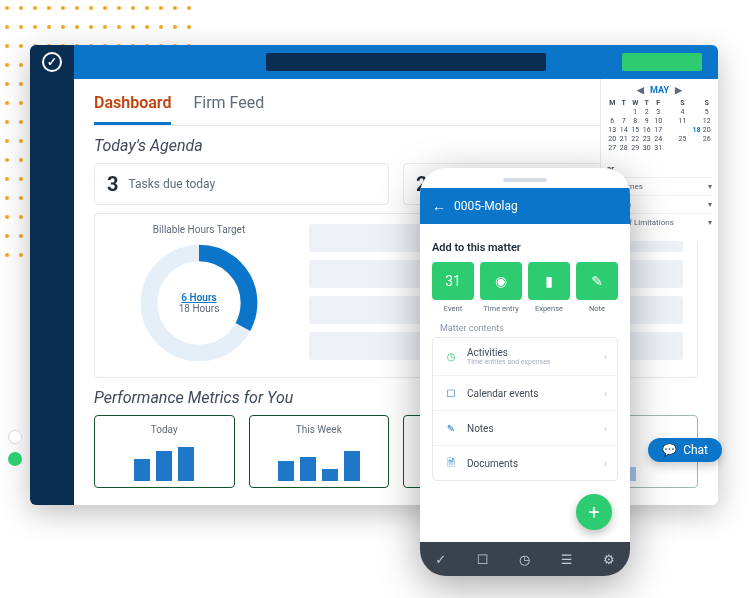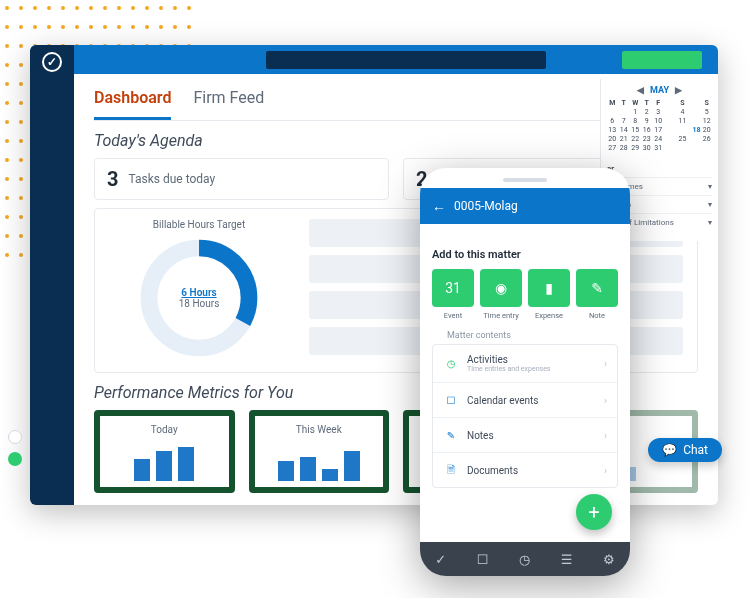--- a/index.html
+++ b/index.html
@@ -39,48 +39,48 @@
 .gauge-title { font-size:10px; color:#5f6b7a; margin-bottom:8px; }
 .gauge { width:120px; height:120px; margin:0 auto; position:relative; }
 .gauge svg { width:100%; height:100%; transform:rotate(-90deg); }
 .gauge .center { position:absolute; inset:0; display:flex; flex-direction:column; align-items:center; justify-content:center; }
 .gauge .center .top { color:#0b75c9; font-size:10px; font-weight:600; text-decoration:underline; }
 .gauge .center .bottom { color:#5f6b7a; font-size:10px;text-align:center; }
 .placeholder-col { flex:1; display:flex; flex-direction:column; gap:8px; }
 .ph { background:#edf1f6; border-radius:3px; height:28px; }
 
 .perf-row { display:flex; gap:14px; margin-top:6px; }
-.perf-card { flex:1; border:6px solid #14532d; border-radius:4px; padding:8px 10px 6px; }
+.perf-card { flex:1; border:1px solid #14532d; border-radius:4px; padding:8px 10px 6px; }
 .perf-card .lbl { text-align:center; font-size:10px; color:#5f6b7a; margin-bottom:6px; }
 .bars { display:flex; gap:6px; align-items:flex-end; height:40px; justify-content:center; }
 .bar { width:16px; background:#1f77c7; }
 
 
 .cal-panel { position:absolute; right:0; top:34px; width:118px; background:#fff; border-left:1px solid #e6e9ee; padding:6px 6px 10px; z-index:3; }
 .cal-head { display:flex; align-items:center; justify-content:center; gap:6px; font-size:9px; color:#0b75c9; font-weight:700; }
 .cal-head .chev { color:#5f6b7a; font-size:9px; }
 .cal-grid { display:grid; grid-template-columns:repeat(7,1fr); gap:1px; font-size:7px; color:#3f4a59; text-align:center; margin-top:4px; }
 .cal-grid .h { font-weight:700; }
 .cal-grid .today { color:#0b75c9; font-weight:700;margin-left:28px; }
 .cal-filters { margin-top:8px; }
 .cal-filters .f { display:flex; justify-content:space-between; font-size:8px; color:#5f6b7a; padding:4px 0; border-top:1px solid #eef1f5; }
 .cal-filters .hdr { font-size:8px; font-weight:700; color:#3f4a59; padding:4px 0; }
 
 
 .phone { position:absolute; left:420px; top:168px; width:210px; height:408px; background:#fff; border-radius:26px; box-shadow:0 10px 40px rgba(0,0,0,.35); z-index:5; overflow:hidden; display:flex; flex-direction:column; }
 .phone .speaker { width:44px; height:4px; background:#d8dde5; border-radius:3px; margin:10px auto 6px; }
 .phone .p-header { background:#0b75c9; color:#fff; padding:10px 12px; display:flex; align-items:center; gap:8px; font-size:12px; }
 .phone .p-header .back { font-size:14px; }
-.phone .p-body { flex:1; padding:24px 12px 0; overflow:hidden; }
+.phone .p-body { flex:1; padding:17px 12px 0; overflow:hidden; }
 .p-sub { font-size:11px; color:#1f2a37; font-weight:600; margin-bottom:8px; }
 .tiles { display:flex; gap:6px; }
 .tile { flex:1; text-align:center; }
 .tile .sq { height:38px; background:#2ecc71; border-radius:4px; display:flex; align-items:center; justify-content:center; color:#fff; font-size:14px; }
 .tile .tl { font-size:7.5px; color:#5f6b7a; margin-top:4px; }
-.mc { font-size:9px; color:#8c96a5; margin:10px 15px 4px; }
+.mc { font-size:9px; color:#8c96a5; margin:10px 8px 4px; }
 .mc-list { border:1px solid #e6e9ee; border-radius:4px; }
 .mc-row { display:flex; align-items:center; gap:8px; padding:9px 10px; border-bottom:1px solid #eef1f5; font-size:10px; color:#3f4a59; }
 .mc-row:last-child { border-bottom:none; }
 .mc-row .ico { width:16px; height:16px; display:flex; align-items:center; justify-content:center; color:#2ecc71; }
 .mc-row .ico.blue { color:#0b75c9; }
 .mc-row .chev-r { margin-left:auto; color:#c2c9d4; font-size:10px; }
 .mc-row .sub { display:block; font-size:7px; color:#a7afbb; }
 .fab { position:absolute; right:18px; bottom:46px; width:36px; height:36px; background:#2ecc71; border-radius:50%; color:#fff; display:flex; align-items:center; justify-content:center; font-size:20px; box-shadow:0 4px 10px rgba(0,0,0,.25); }
 .p-tabbar { height:34px; background:#3a424d; display:flex; align-items:center; justify-content:space-around; color:#c2c9d4; font-size:13px; }
 

